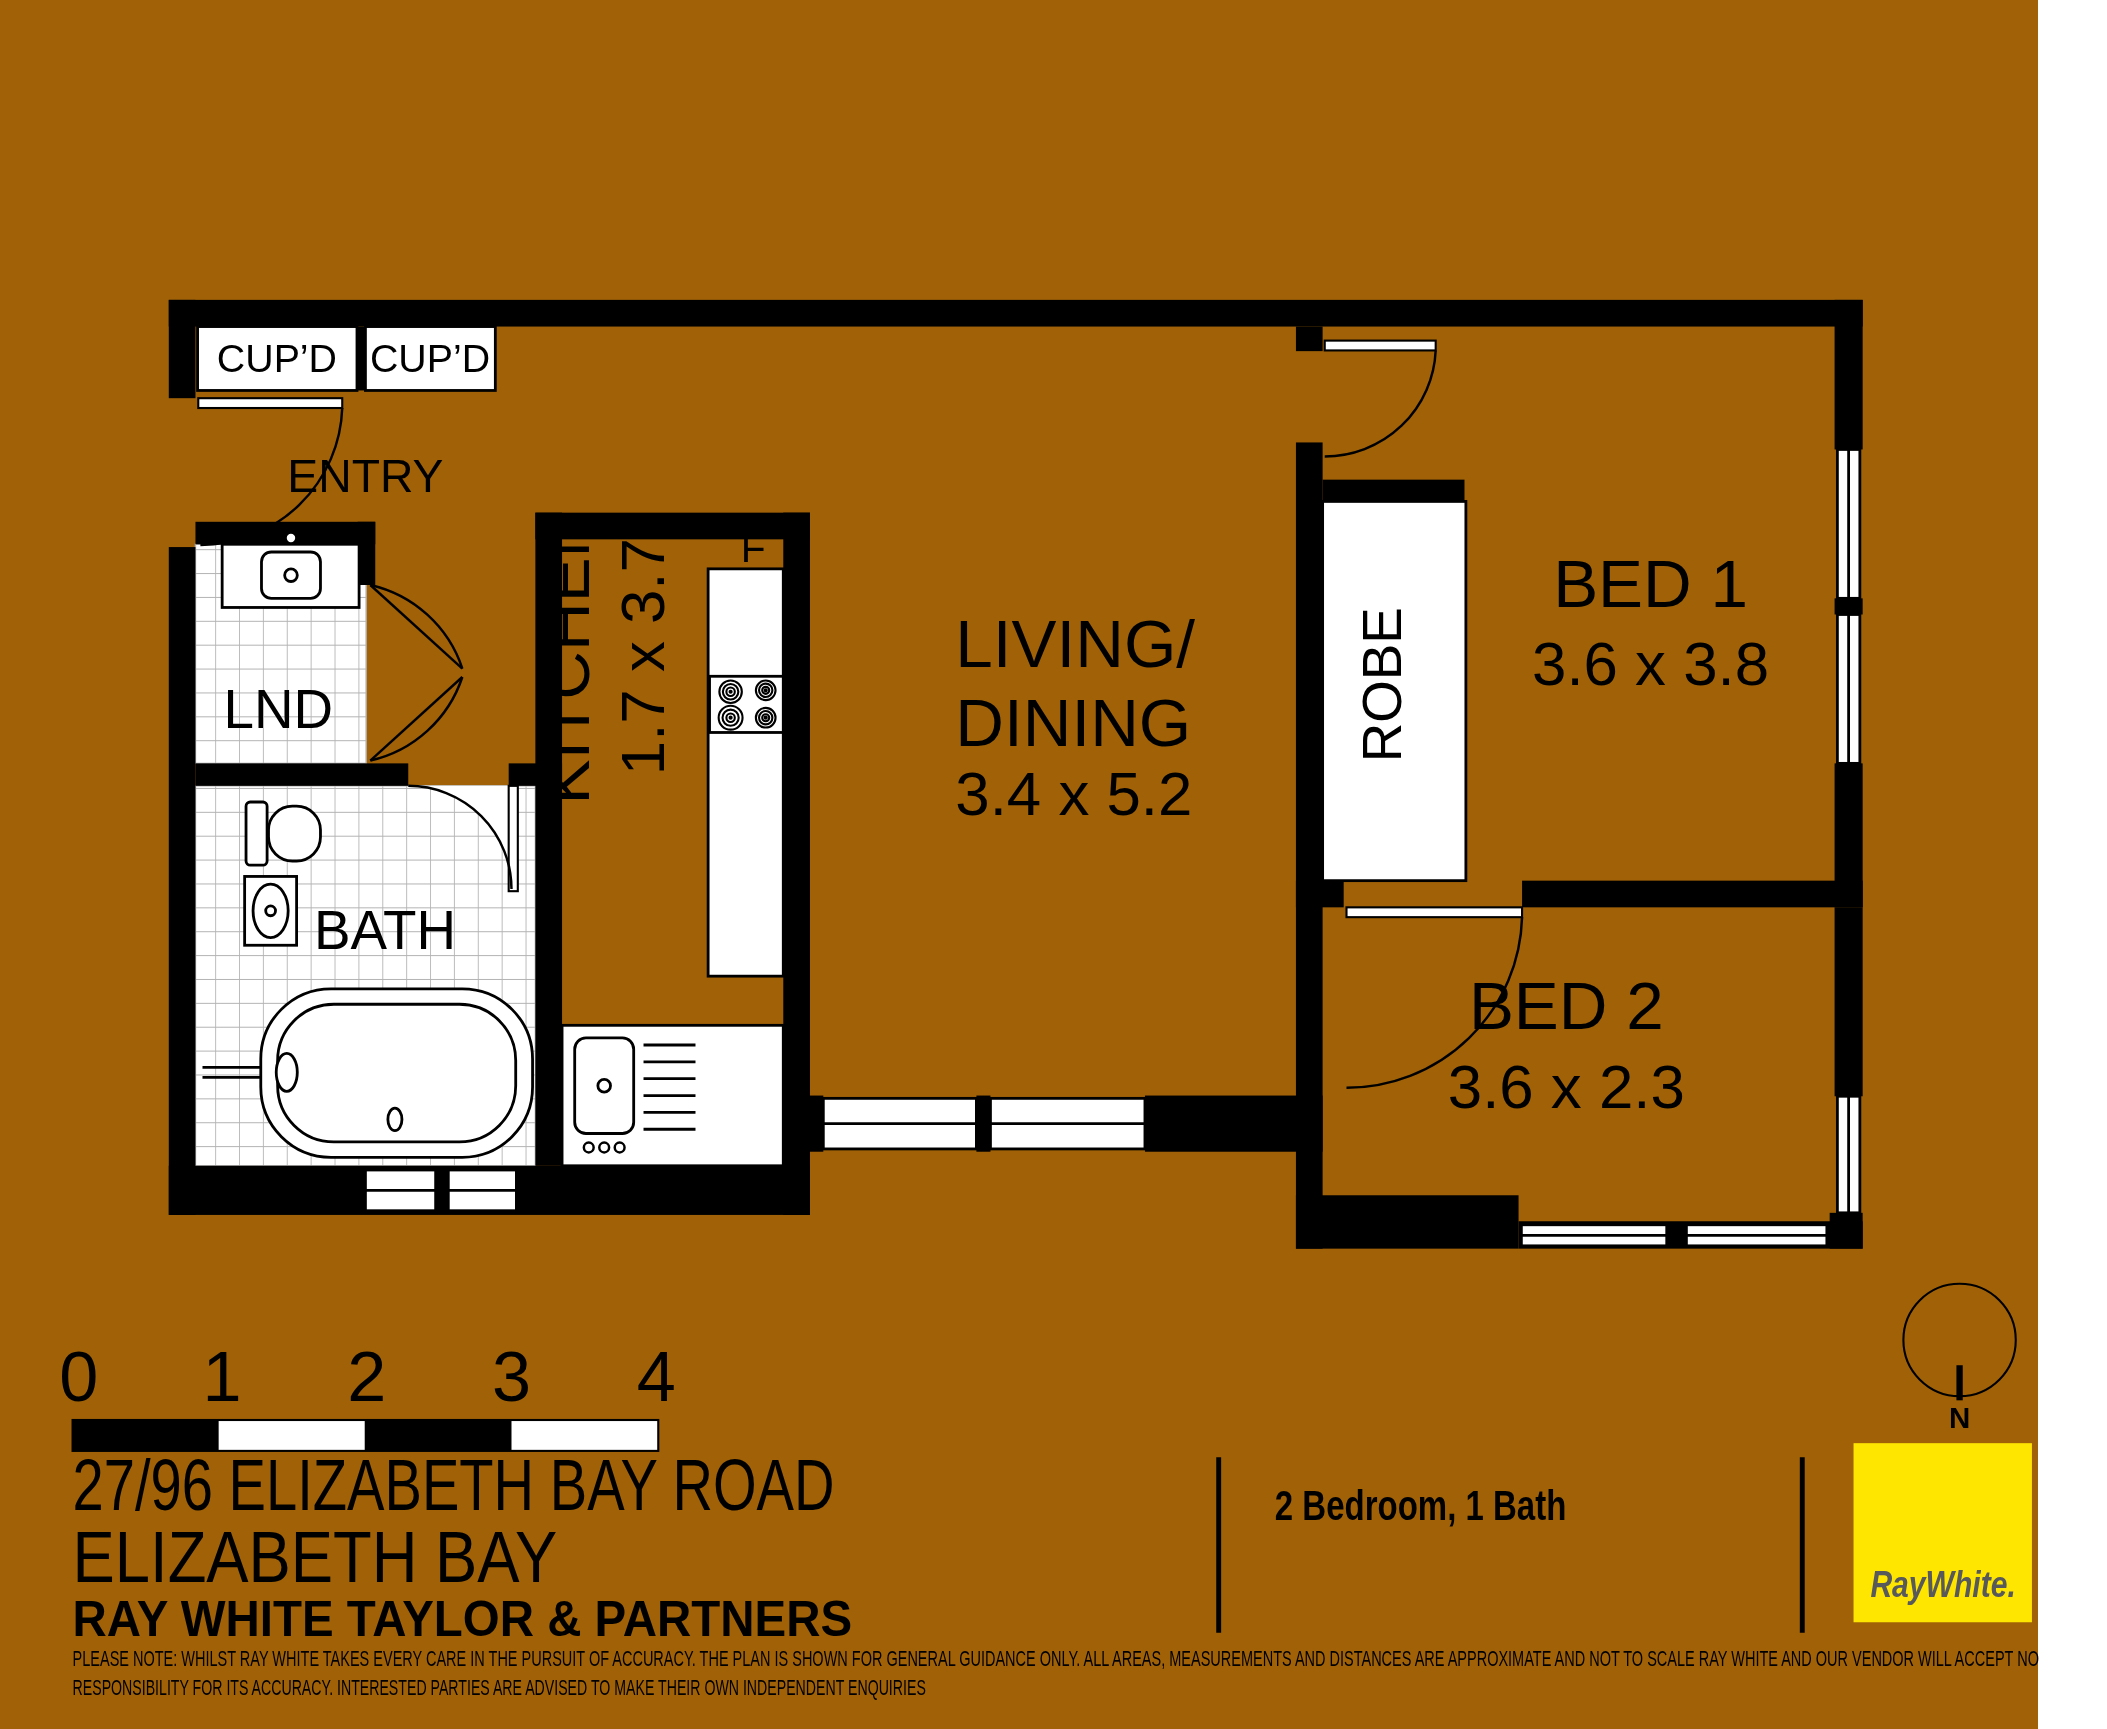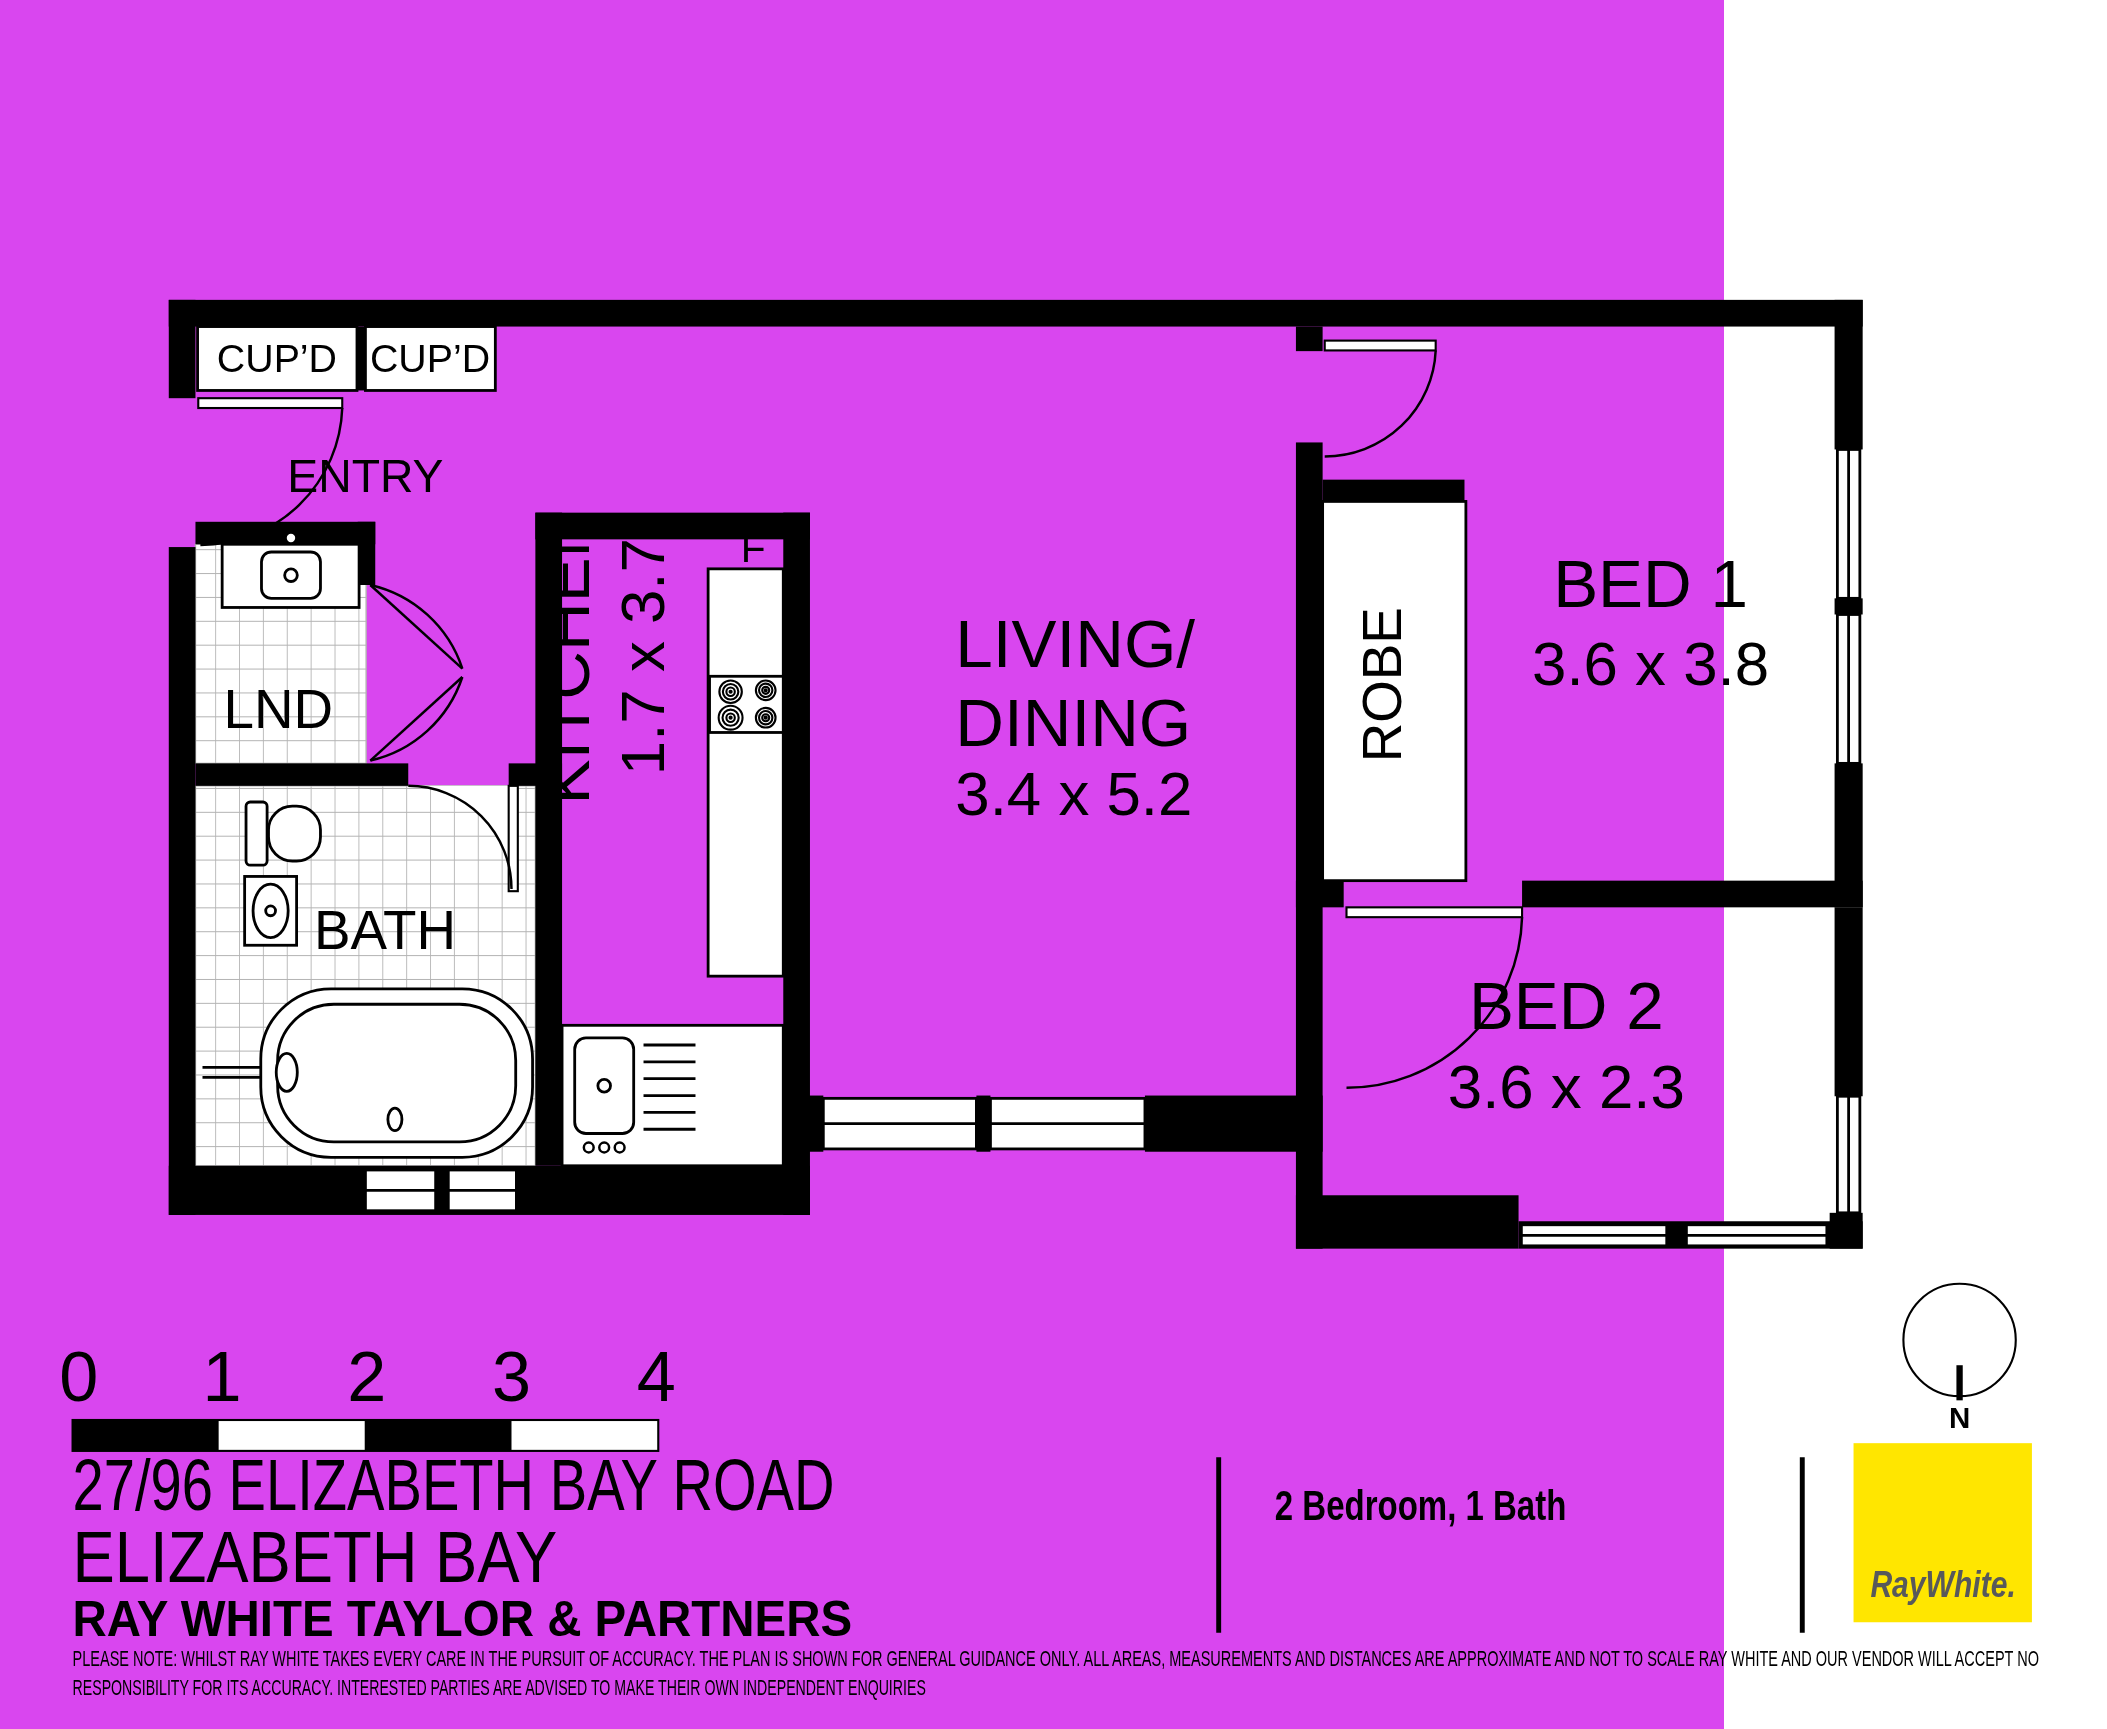--- a/index.html
+++ b/index.html
@@ -1,17 +1,17 @@
 <!DOCTYPE html>
 <html style="font-size:11.2px"><head>
 <meta charset="utf-8">
 <style>
   html,body{margin:0;padding:0;background:#fff;}
   body{font-family:"Liberation Sans", sans-serif;}
-  .page{width:1724px;height:1729px;position:relative;background:#d946ef;}
+  .page{width:2038px;height:1729px;position:relative;background:#a16207;}
   svg{display:block;}
   .wall{fill:#000;stroke:none;}
   .thin{fill:none;stroke:#000;stroke-width:4;}
   .thin2{fill:#fff;stroke:#000;stroke-width:4;}
   .fixture{fill:#fff;stroke:#000;stroke-width:4;}
   .arc{fill:none;stroke:#000;stroke-width:3.5;}
   .leaf{fill:#fff;stroke:#000;stroke-width:3;}
   .lbl{fill:#000;}
   .room-big{font-size:96px;}
   .room-dim{font-size:88px;}

